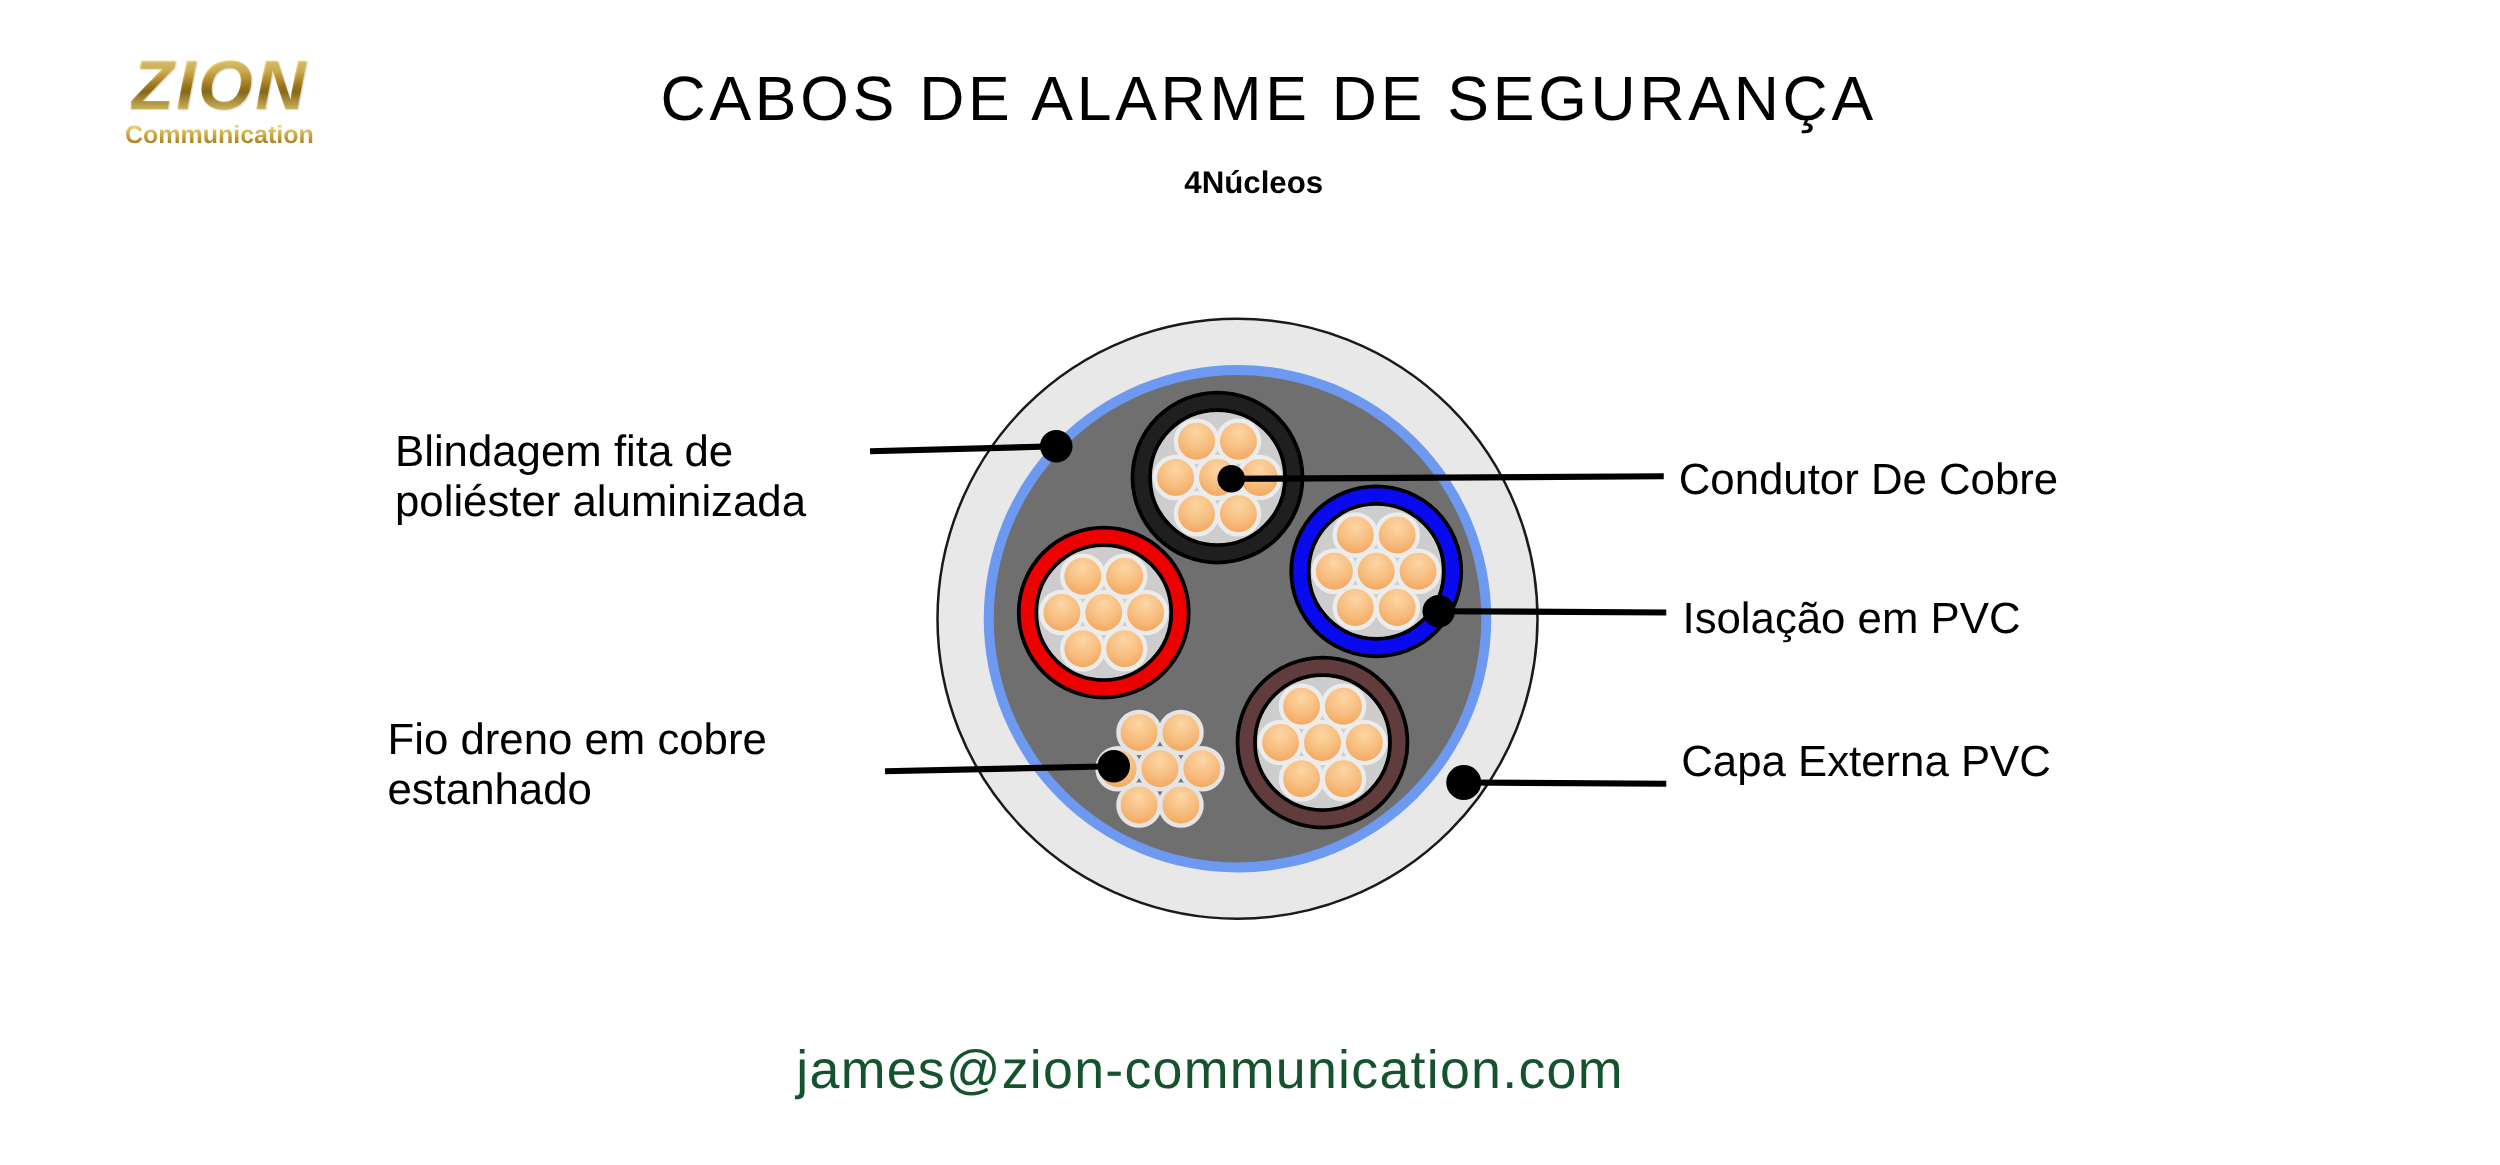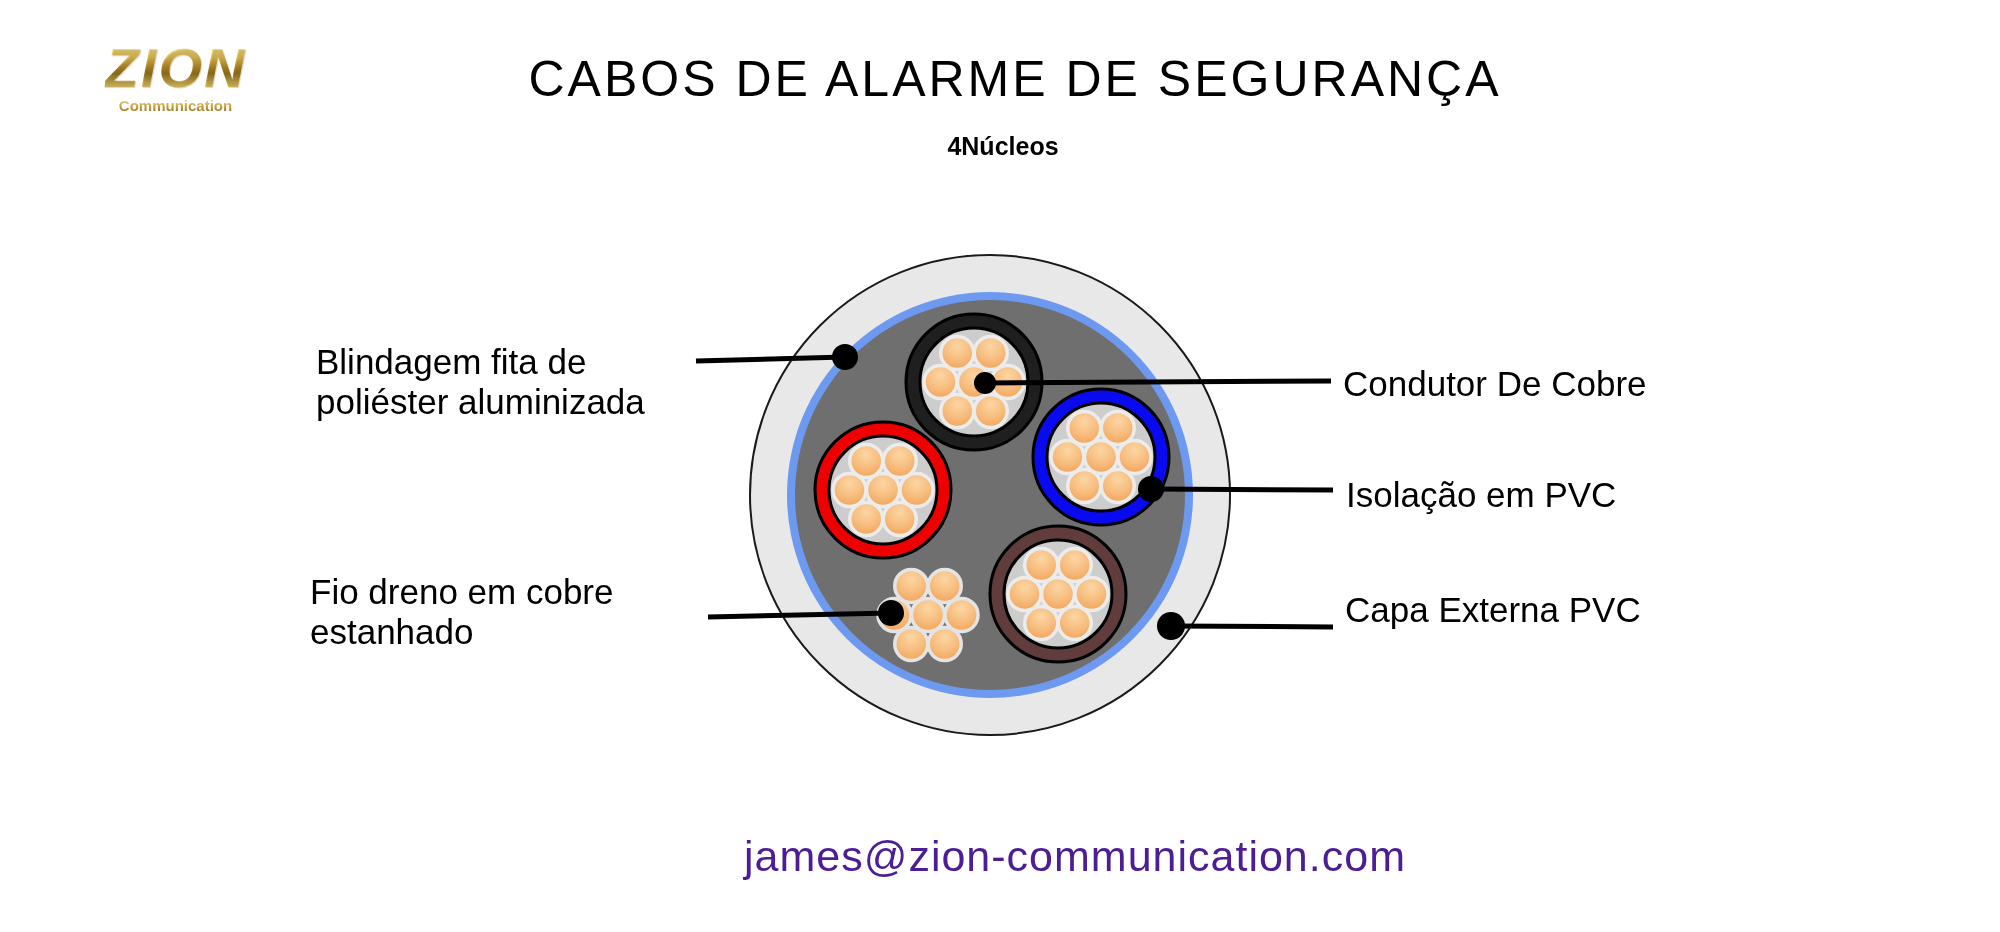--- a/index.html
+++ b/index.html
@@ -19,21 +19,21 @@
     display:inline-block;
     font-size:56px;font-weight:700;font-style:italic;
     letter-spacing:2px;
     background:linear-gradient(180deg,#fdf3b3 0%,#e7c763 30%,#a67c1e 52%,#8a6d1f 60%,#e9cf76 85%,#c9a63f 100%);
     -webkit-background-clip:text;background-clip:text;
     color:transparent;
     text-shadow:1px 1px 1px rgba(120,90,10,0.25);
   }
   .logo-sub{
     display:block;margin-top:2px;
-    font-size:15px;font-weight:700;letter-spacing:0px;
+    font-size:20px;font-weight:700;letter-spacing:0px;
     background:linear-gradient(180deg,#f3e08e 0%,#caa23a 55%,#8a6d1f 100%);
     -webkit-background-clip:text;background-clip:text;
     color:transparent;
   }
 
   .title{
     left:967px;top:50px;transform:translateX(-50%);
     font-size:50px;letter-spacing:3px;color:#000;white-space:nowrap;
   }
   .subtitle{
@@ -44,22 +44,22 @@
   .lbl{
     font-size:35px;color:#000;line-height:40px;white-space:nowrap;
   }
   .lbl-shield{left:268px;top:342px;}
   .lbl-drain{left:262px;top:572px;}
   .lbl-conductor{left:1295px;top:364px;}
   .lbl-insulation{left:1298px;top:475px;}
   .lbl-jacket{left:1297px;top:590px;}
 
   .email{
-    left:1027px;top:832px;transform:translateX(-50%);
-    font-size:43px;letter-spacing:1px;color:#4c1d95;white-space:nowrap;
+    left:920px;top:832px;transform:translateX(-50%);
+    font-size:43px;letter-spacing:1px;color:#14532d;white-space:nowrap;
   }
 
   svg.diagram{left:0;top:0;}
 </style>
 </head>
 <body>
 
 <div class="page">
 
   <div class="abs logo">

